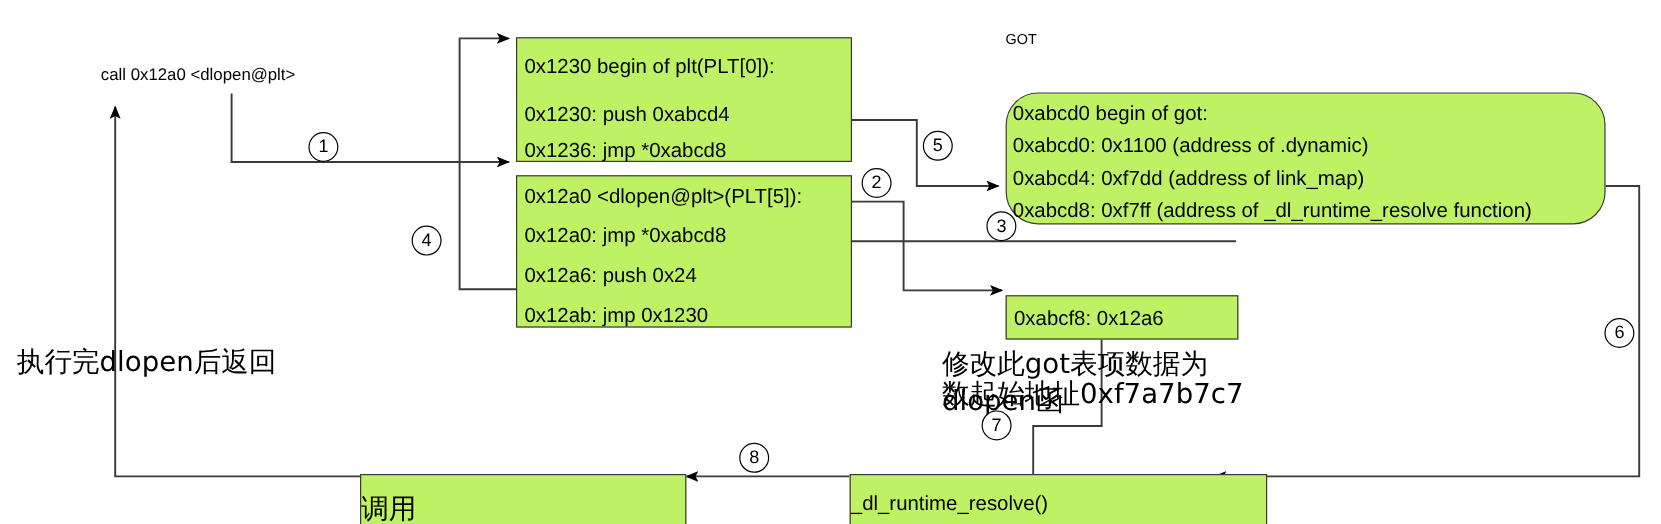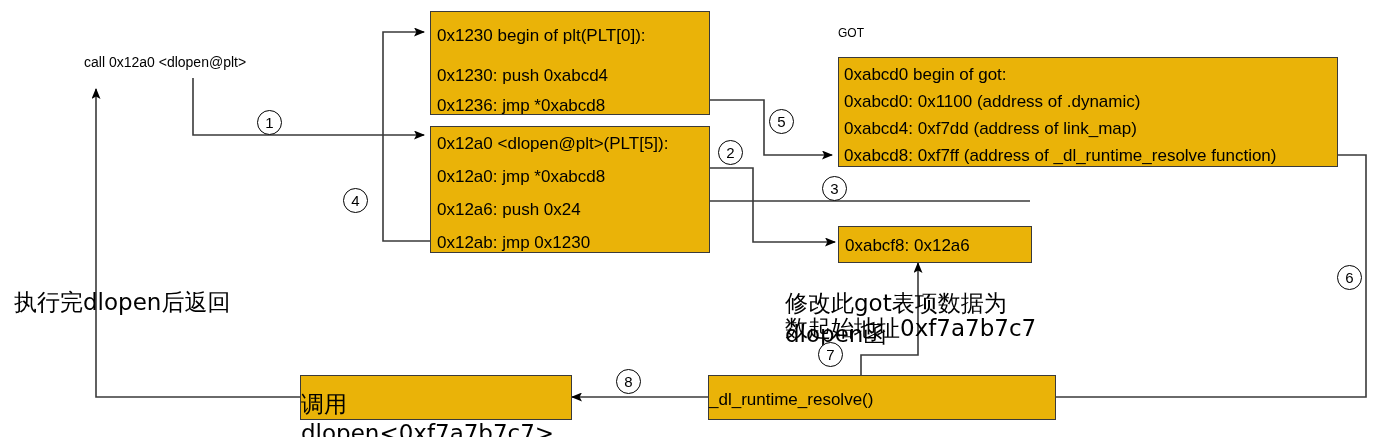--- a/index.html
+++ b/index.html
@@ -1,19 +1,19 @@
 <!DOCTYPE html>
 <html><head>
 <meta charset="utf-8">
 <style>
   html,body{margin:0;padding:0;background:#ffffff;}
   body{font-family:"Liberation Sans","DejaVu Sans",sans-serif;color:#000;}
   #canvas{position:relative;width:1384px;height:437px;overflow:hidden;background:#fff;}
   svg.lines{position:absolute;left:0;top:0;width:1384px;height:437px;pointer-events:none;}
-  .box{position:absolute;border:1.6px solid #3a3a3a;background:#eab308;box-sizing:border-box;}
+  .box{position:absolute;border:1.6px solid #3a3a3a;background:#bef264;box-sizing:border-box;margin-top:20px;}
   .txt{position:absolute;white-space:nowrap;line-height:1;}
   .code{font-family:"Liberation Sans","DejaVu Sans",sans-serif;font-size:17px;}
   .cjk{font-family:"DejaVu Sans","Liberation Sans",sans-serif;font-size:23px;}
   .lbl{font-size:14px;}
   .circnum{position:absolute;width:25px;height:25px;border:1.5px solid #000;border-radius:50%;
            display:flex;align-items:center;justify-content:center;font-size:15px;background:#fff;
            box-sizing:border-box;}
   .boxlabel{position:absolute;font-size:12px;}
   .ctr{position:absolute;}
 </style>
@@ -60,21 +60,21 @@
     <div class="txt code" style="left:6px;top:85px;">0x1236:   jmp *0xabcd8</div>
   </div>
 
   <div class="box" style="left:430px;top:126px;width:280px;height:127px;padding-left:24px;">
     <div class="txt code" style="left:6px;top:8px;">0x12a0 &lt;dlopen@plt&gt;(PLT[5]):</div>
     <div class="txt code" style="left:6px;top:41px;">0x12a0:   jmp *0xabcd8</div>
     <div class="txt code" style="left:6px;top:74px;">0x12a6:   push 0x24</div>
     <div class="txt code" style="left:6px;top:107px;text-align:center;">0x12ab:   jmp 0x1230</div>
   </div>
 
-  <div class="box" style="left:838px;top:57px;width:500px;height:110px;">
+  <div class="box" style="left:838px;top:57px;width:500px;height:110px;border-radius:27px;">
     <div class="txt code" style="left:5px;top:8px;">0xabcd0 begin of got:</div>
     <div class="txt code" style="left:5px;top:35px;">0xabcd0:   0x1100 (address of .dynamic)</div>
     <div class="txt code" style="left:5px;top:62px;">0xabcd4:   0xf7dd (address of link_map)</div>
     <div class="txt code" style="left:5px;top:89px;">0xabcd8:   0xf7ff (address of _dl_runtime_resolve function)</div>
   </div>
 
   <div class="box" style="left:838px;top:226px;width:194px;height:37px;">
     <div class="txt code" style="left:6px;top:10px;">0xabcf8:   0x12a6</div>
   </div>
 

